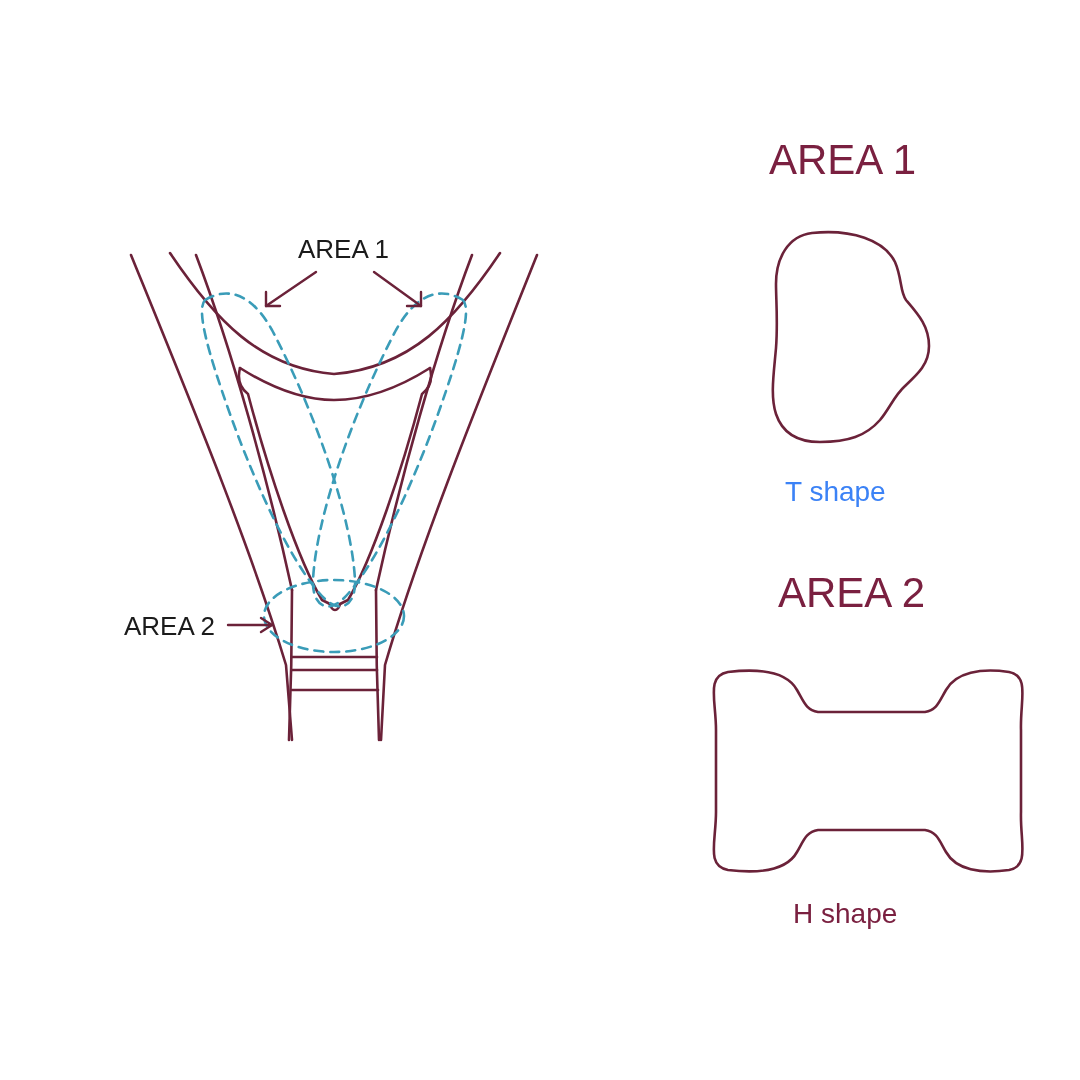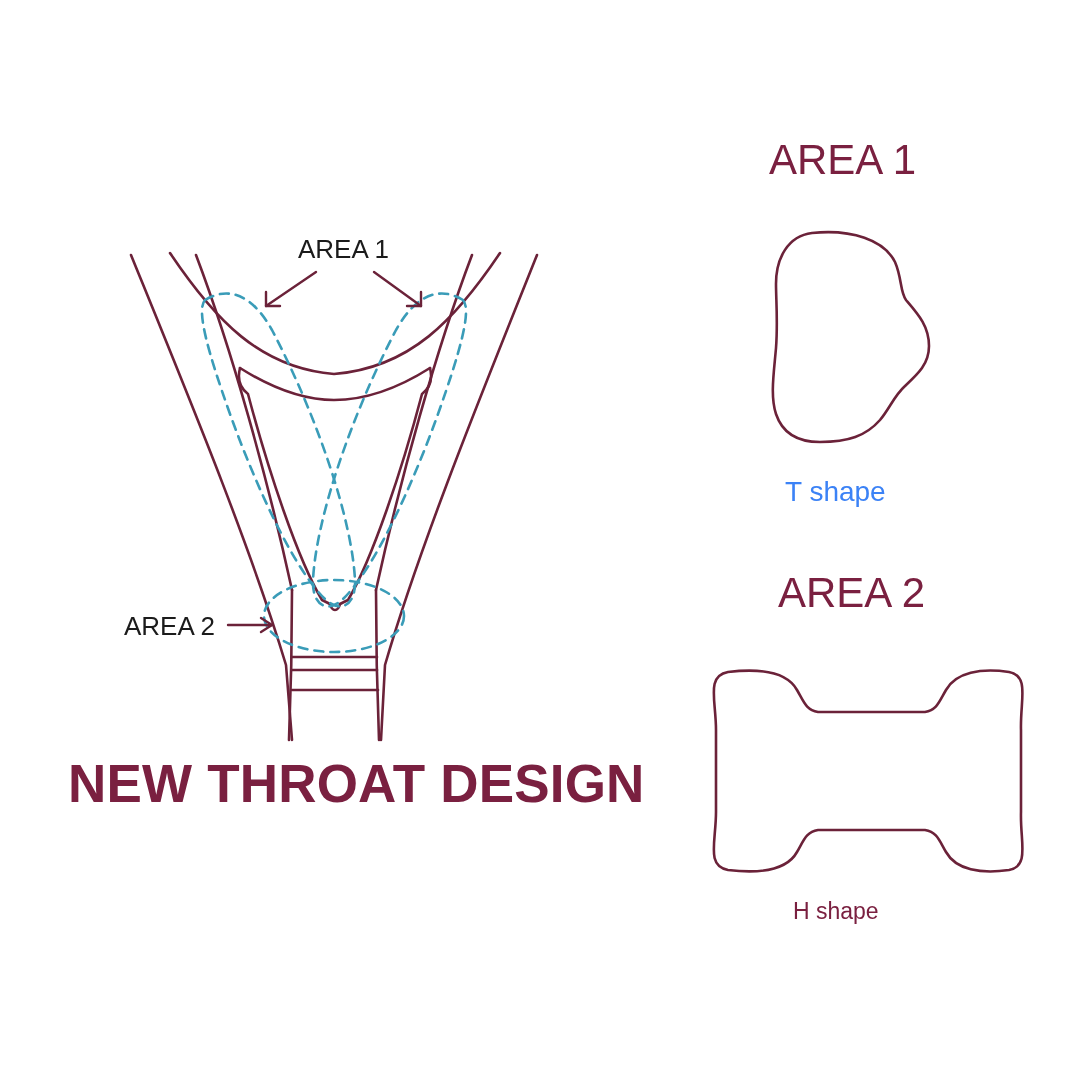--- a/index.html
+++ b/index.html
@@ -66,21 +66,21 @@
   }
   #area2-heading {
     left: 778px;
     top: 572px;
     font-size: 42px;
     color: #7a2040;
   }
   #area2-caption {
     left: 793px;
     top: 900px;
-    font-size: 23px;
+    font-size: 28px;
     color: #7a2040;
   }
 </style>
 </head>
 <body>
 
 <div id="stage">
 
   <svg class="layer" viewBox="0 0 1080 1080">
     <g fill="none" stroke="#6b2239" stroke-width="2.6" stroke-linecap="round" stroke-linejoin="round">
@@ -160,21 +160,20 @@
                C 939 840 937 832 925 830
                L 818 830
                C 806 832 804 840 797 852
                C 787 870 762 874 728 870
                C 706 866 716 842 716 812
                L 716 730
                C 716 700 706 676 728 672 Z"></path>
     </g>
   </svg>
 
-  <div class="txt" id="title-text">NEW THROAT DESIGN</div>
 
   <div class="txt" id="area1-callout-label">AREA 1</div>
 
   <div class="txt" id="area2-callout-label">AREA 2</div>
 
   <div class="txt" id="area1-heading">AREA 1</div>
 
   <div class="txt" id="area1-caption">T shape</div>
 
   <div class="txt" id="area2-heading">AREA 2</div>

